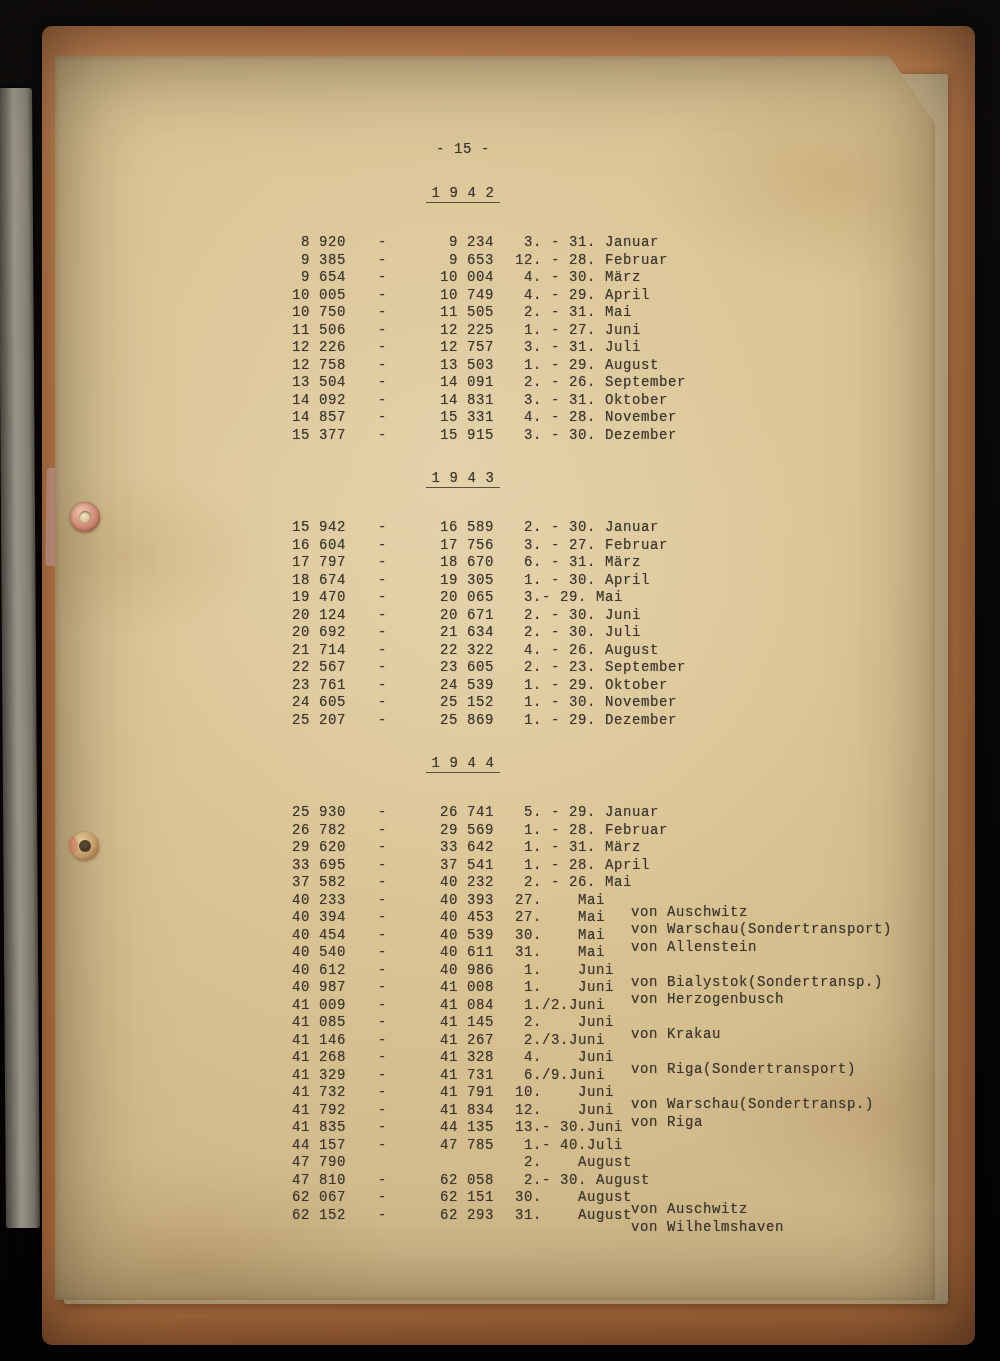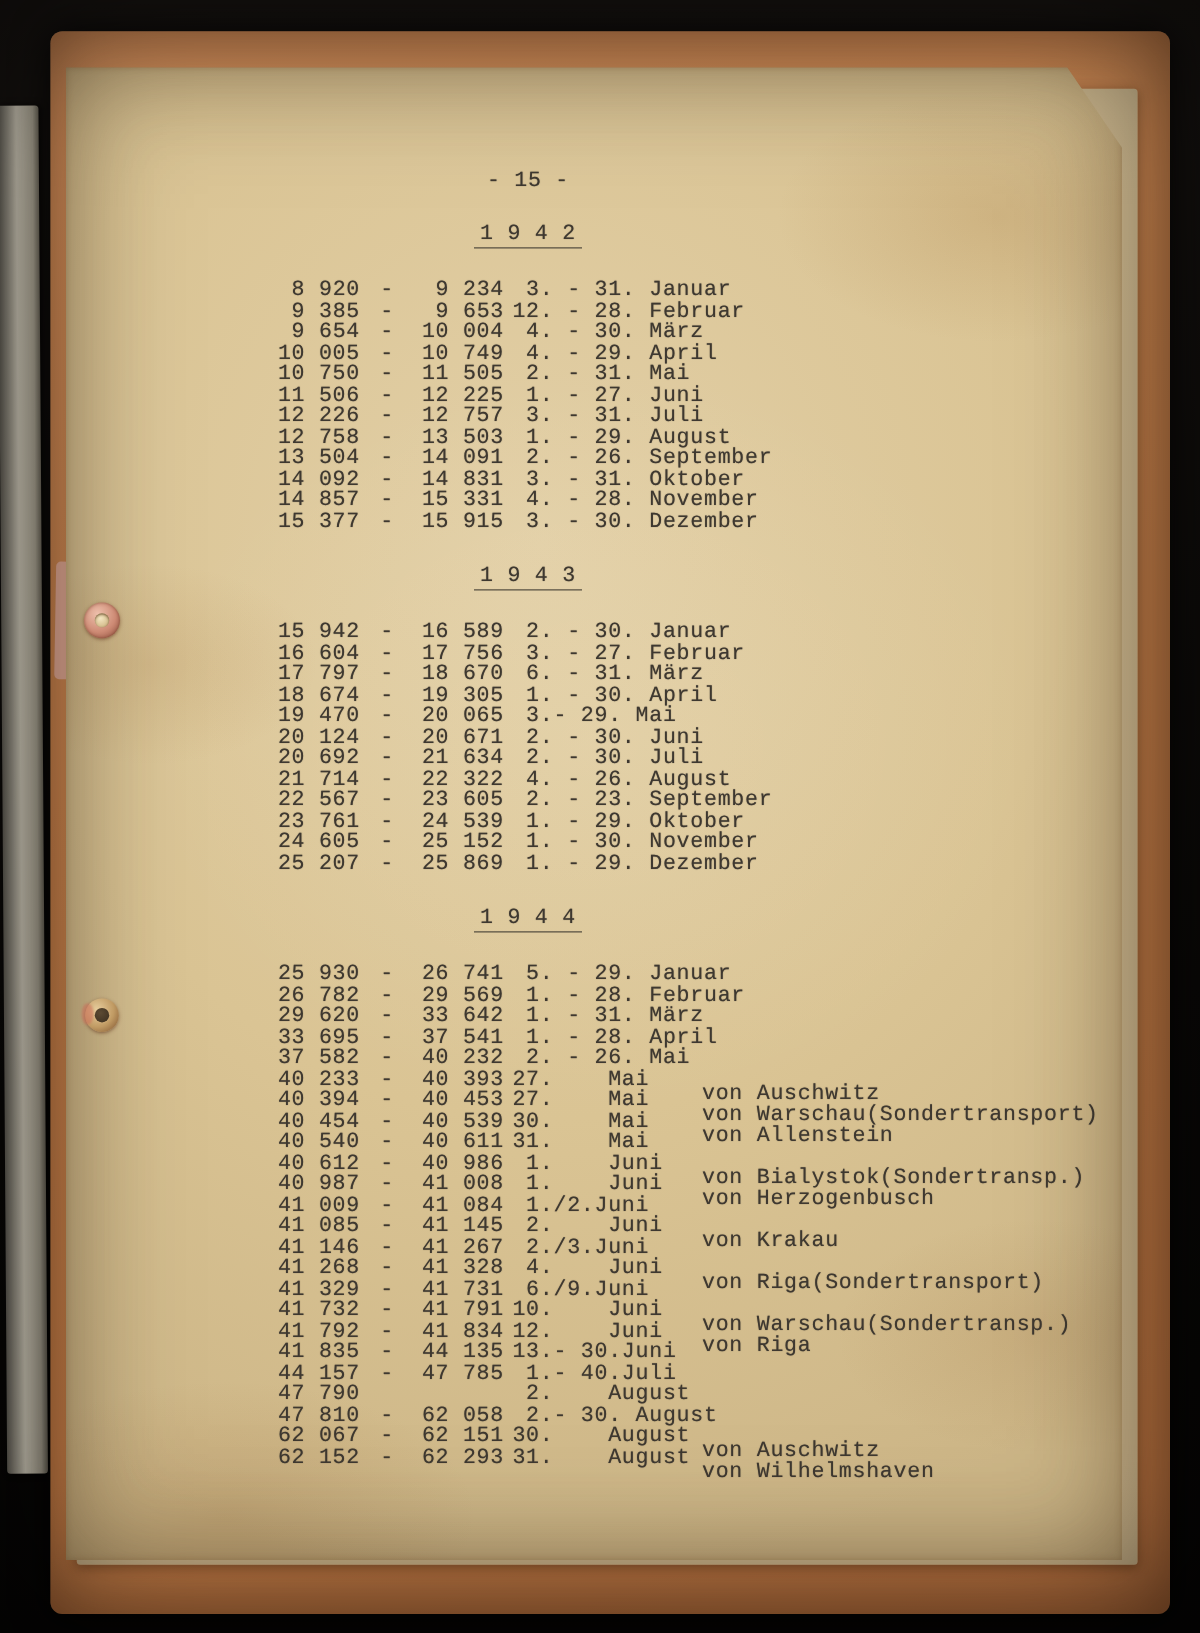--- a/index.html
+++ b/index.html
@@ -40,33 +40,34 @@
     content:""; position:absolute; inset:0; pointer-events:none;
     background:
       radial-gradient(260px 150px at 88% 10%, rgba(165,120,65,.22), transparent 70%),
       radial-gradient(200px 120px at 8% 40%, rgba(160,115,60,.16), transparent 70%),
       radial-gradient(300px 160px at 15% 97%, rgba(150,105,55,.20), transparent 70%),
       radial-gradient(240px 140px at 92% 85%, rgba(150,105,55,.16), transparent 70%),
       radial-gradient(500px 420px at 50% 45%, rgba(255,248,225,.12), transparent 75%);
   }
   .content {
     position:relative; width:770px; padding-top:85px;
-    color:#3e3830; font-size:18px; letter-spacing:.6px;
+    color:#3e3830; font-size:14px; letter-spacing:.6px;
     text-shadow:0 0 .9px rgba(62,56,48,.6);
+    padding-left:46px;
   }
   .page-number { text-align:center; height:18px; }
   .section { margin-top:26px; }
   .year-heading { text-align:center; height:21px; }
   .year-text {
     display:inline-block; padding:0 5px 1px;
     border-bottom:1.6px solid rgba(62,56,48,.85);
     text-align:center;
   }
   .rows { margin-top:28px; margin-left:170px; }
-  .row { position:relative; display:flex; height:17.5px; line-height:17.5px; white-space:pre; }
+  .row { position:relative; display:flex; height:17.5px; line-height:17.5px; white-space:pre;gap:14px; }
   .c-from { width:75px; text-align:right; }
   .c-sep  { width:45px; text-align:center; }
   .c-to   { width:75px; text-align:right; }
   .c-date { margin-left:7px; }
   .c-origin { position:absolute; left:360px; top:12px; }
   .eyelet { position:absolute; border-radius:50%; z-index:6; }
   .eyelet-1 {
     left:70px; top:502px; width:30px; height:30px;
     background:radial-gradient(circle at 38% 32%, #eec0ac, #cd8a74 55%, #9a5a48 90%);
     box-shadow:0 1px 3px rgba(80,30,10,.5), inset 0 0 3px rgba(90,40,20,.6);

